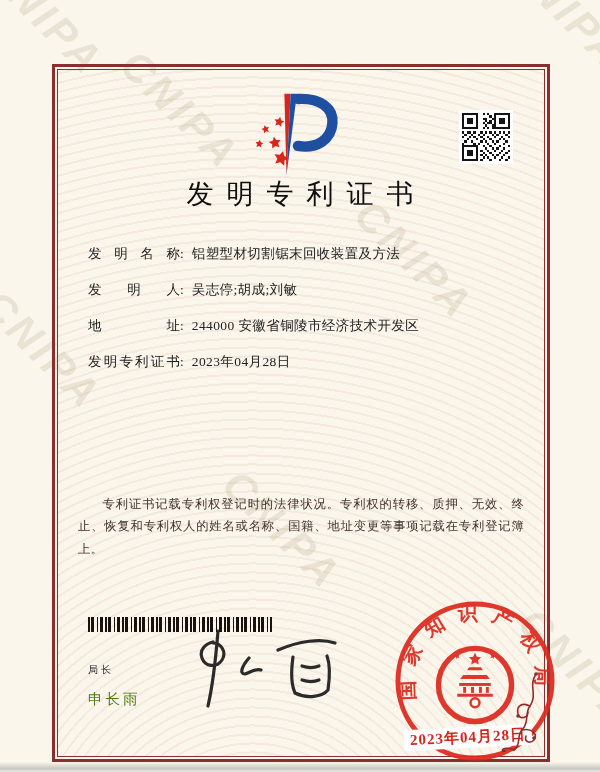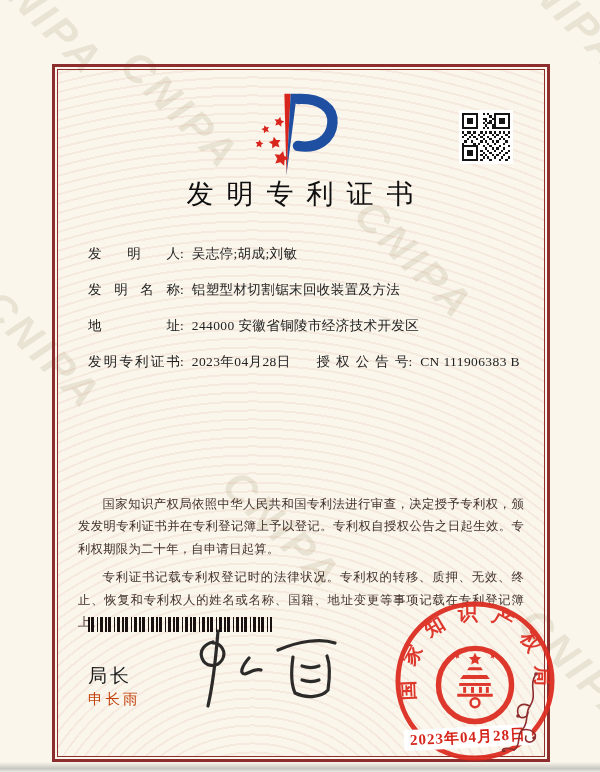--- a/index.html
+++ b/index.html
@@ -49,22 +49,22 @@
   
   .barcode{
     position:absolute;left:88px;top:617px;width:184px;height:15px;
     background:repeating-linear-gradient(90deg,
       #17120f 0 2px,rgba(0,0,0,0) 2px 3px,
       #17120f 3px 6px,rgba(0,0,0,0) 6px 9px,
       #17120f 9px 10px,rgba(0,0,0,0) 10px 12px,
       #17120f 12px 15px,rgba(0,0,0,0) 15px 17px);
   }
   .signature{position:absolute;left:175px;top:626px;width:175px;height:88px;}
-  .signer-title{position:absolute;left:88px;top:663px;font-size:19px;letter-spacing:3px;color:#1c1c1c;}
-  .signer-name{position:absolute;left:88px;top:690px;font-size:14.5px;letter-spacing:3px;color:#c2410c;}
+  .signer-title{position:absolute;left:88px;top:663px;font-size:10px;letter-spacing:3px;color:#1c1c1c;}
+  .signer-name{position:absolute;left:88px;top:690px;font-size:14.5px;letter-spacing:3px;color:#4d7c0f;}
   .seal{position:absolute;left:394px;top:600px;width:162px;height:162px;opacity:.93;}
   .seal-date{
     position:absolute;left:404px;top:727px;background:#ffffff;color:#d6261c;
     font-size:15px;font-weight:700;letter-spacing:1px;padding:1px 6px;
     transform:rotate(-3deg);
   }
   .ornament{position:absolute;left:492px;top:672px;width:52px;height:80px;}
   .page-edge{
     position:absolute;left:0;right:0;bottom:0;height:10px;
     background:linear-gradient(180deg, rgba(190,188,182,0) 0%, #c9c7c1 65%, #e9e7e3 100%);
@@ -116,40 +116,36 @@
     <path fill="#141414" d="M0 14h7v7h-7z"></path>
       <path fill="#ffffff" d="M1 15h5v5h-5z"></path>
       <path fill="#141414" d="M2 16h3v3h-3z"></path>
     <path fill="#141414" d="M9 0h1v1h-1zM11 0h1v1h-1zM12 1h1v1h-1zM9 2h1v1h-1zM10 2h1v1h-1zM13 2h1v1h-1zM10 3h1v1h-1zM12 3h1v1h-1zM9 4h1v1h-1zM11 4h1v1h-1zM12 4h1v1h-1zM10 5h1v1h-1zM13 5h1v1h-1zM9 6h1v1h-1zM11 6h1v1h-1zM13 6h1v1h-1zM0 8h1v1h-1zM2 8h1v1h-1zM3 8h1v1h-1zM5 8h1v1h-1zM8 8h1v1h-1zM10 8h1v1h-1zM12 8h1v1h-1zM14 8h1v1h-1zM16 8h1v1h-1zM18 8h1v1h-1zM20 8h1v1h-1zM1 9h1v1h-1zM4 9h1v1h-1zM7 9h1v1h-1zM9 9h1v1h-1zM13 9h1v1h-1zM15 9h1v1h-1zM19 9h1v1h-1zM0 10h1v1h-1zM3 10h1v1h-1zM5 10h1v1h-1zM8 10h1v1h-1zM11 10h1v1h-1zM14 10h1v1h-1zM17 10h1v1h-1zM20 10h1v1h-1zM2 11h1v1h-1zM6 11h1v1h-1zM9 11h1v1h-1zM12 11h1v1h-1zM16 11h1v1h-1zM18 11h1v1h-1zM1 12h1v1h-1zM4 12h1v1h-1zM8 12h1v1h-1zM10 12h1v1h-1zM13 12h1v1h-1zM15 12h1v1h-1zM19 12h1v1h-1zM0 13h1v1h-1zM5 13h1v1h-1zM7 13h1v1h-1zM11 13h1v1h-1zM14 13h1v1h-1zM18 13h1v1h-1zM9 14h1v1h-1zM12 14h1v1h-1zM16 14h1v1h-1zM20 14h1v1h-1zM10 15h1v1h-1zM13 15h1v1h-1zM15 15h1v1h-1zM18 15h1v1h-1zM8 16h1v1h-1zM11 16h1v1h-1zM14 16h1v1h-1zM17 16h1v1h-1zM20 16h1v1h-1zM9 17h1v1h-1zM12 17h1v1h-1zM16 17h1v1h-1zM19 17h1v1h-1zM8 18h1v1h-1zM10 18h1v1h-1zM13 18h1v1h-1zM15 18h1v1h-1zM18 18h1v1h-1zM9 19h1v1h-1zM11 19h1v1h-1zM14 19h1v1h-1zM17 19h1v1h-1zM20 19h1v1h-1zM8 20h1v1h-1zM12 20h1v1h-1zM16 20h1v1h-1zM19 20h1v1h-1z"></path>
   </svg>
 
   <div class="title">发明专利证书</div>
 
   <div class="fields">
     <div class="frow">
+      <span class="flabel">发明名称</span><span class="fcolon">:</span><span class="fvalue">铝塑型材切割锯末回收装置及方法</span>
+    </div>
+    <div class="frow">
       <span class="flabel">发明人</span><span class="fcolon">:</span><span class="fvalue">吴志停;胡成;刘敏</span>
-    </div>
-    <div class="frow">
-      <span class="flabel">发明名称</span><span class="fcolon">:</span><span class="fvalue">铝塑型材切割锯末回收装置及方法</span>
     </div>
     <div class="frow">
       <span class="flabel">地址</span><span class="fcolon">:</span><span class="fvalue">244000 安徽省铜陵市经济技术开发区</span>
     </div>
     <div class="frow frow-grant">
       <div class="pair-left">
         <span class="flabel">发明专利证书</span><span class="fcolon">:</span><span class="fvalue">2023年04月28日</span>
       </div>
-      <div class="pair-right">
-        <span class="flabel">授权公告号</span><span class="fcolon">:</span><span class="fvalue">CN 111906383 B</span>
-      </div>
     </div>
   </div>
 
   <div class="paras">
-    <p>国家知识产权局依照中华人民共和国专利法进行审查，决定授予专利权，颁发发明专利证书并在专利登记簿上予以登记。专利权自授权公告之日起生效。专利权期限为二十年，自申请日起算。</p>
     <p>专利证书记载专利权登记时的法律状况。专利权的转移、质押、无效、终止、恢复和专利权人的姓名或名称、国籍、地址变更等事项记载在专利登记簿上。</p>
   </div>
 
   <div class="barcode"></div>
 
   <svg class="signature" viewBox="0 0 175 88">
     <g fill="none" stroke="#161616" stroke-width="3.2" stroke-linecap="round" stroke-linejoin="round" opacity="0.9">
       <path d="M38,16 C30,18 24,24 27,32 C30,41 42,42 47,34 C52,26 46,17 38,17"></path>
       <path d="M43,5 C41,30 38,58 33,80"></path>
       <path d="M74,32 C67,40 64,48 70,48 C76,46 81,42 86,44"></path>

